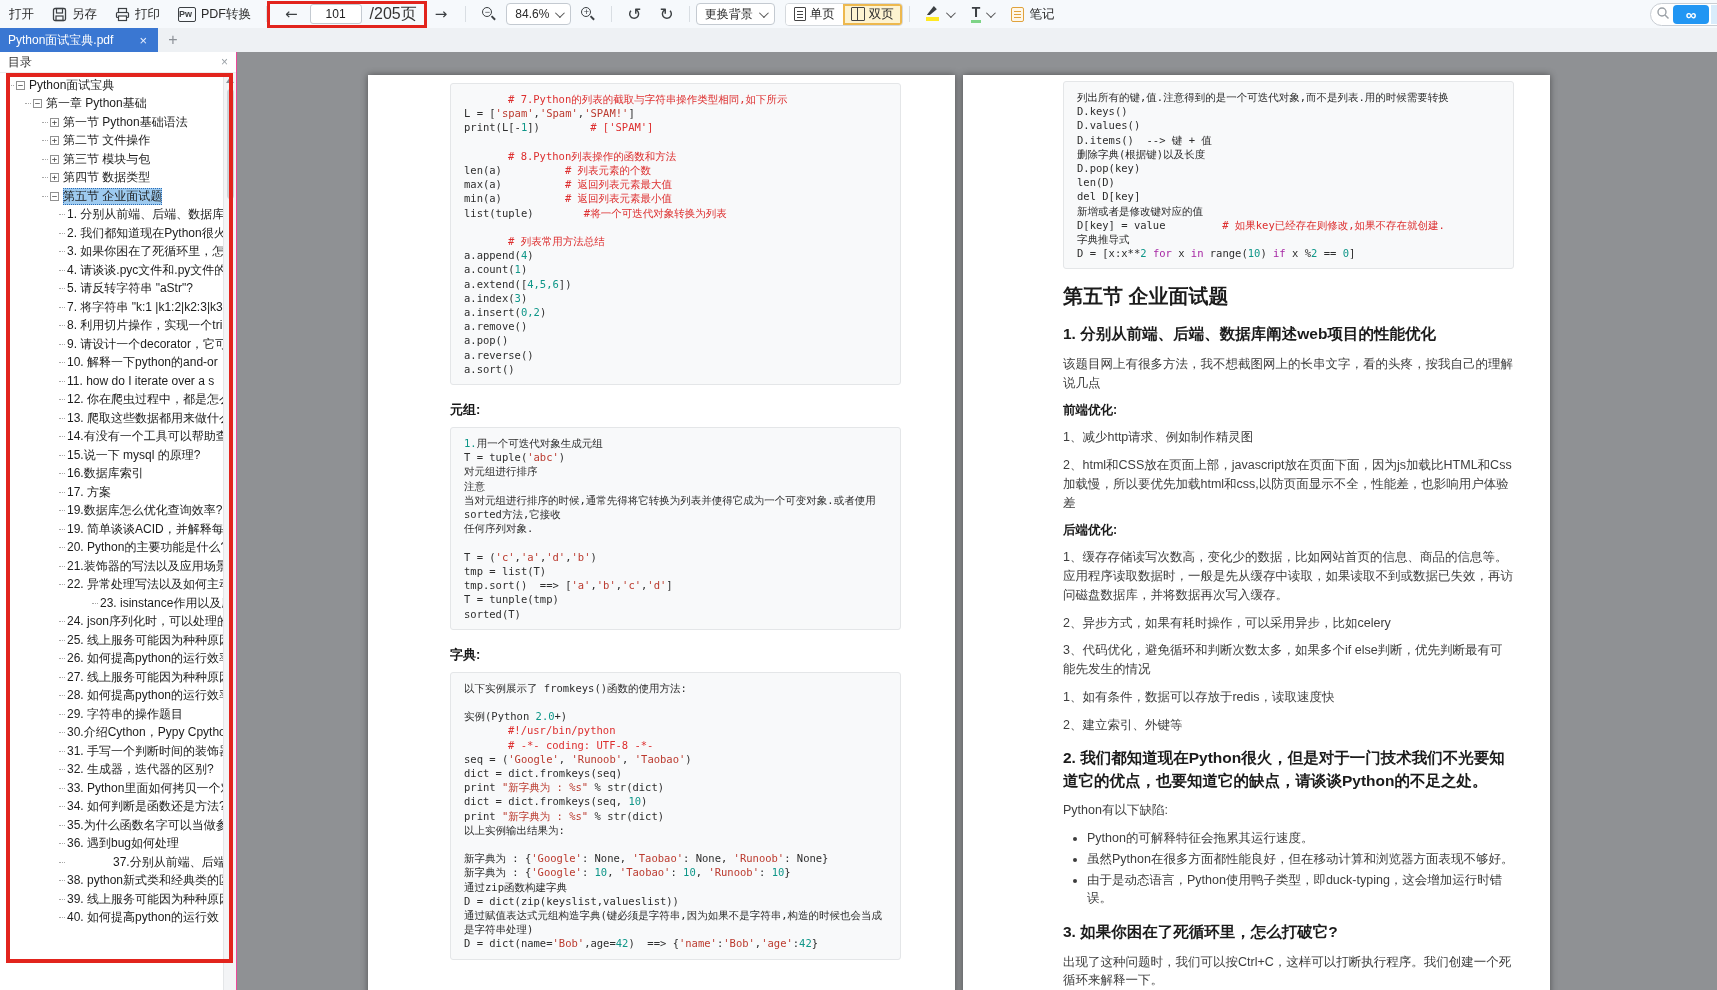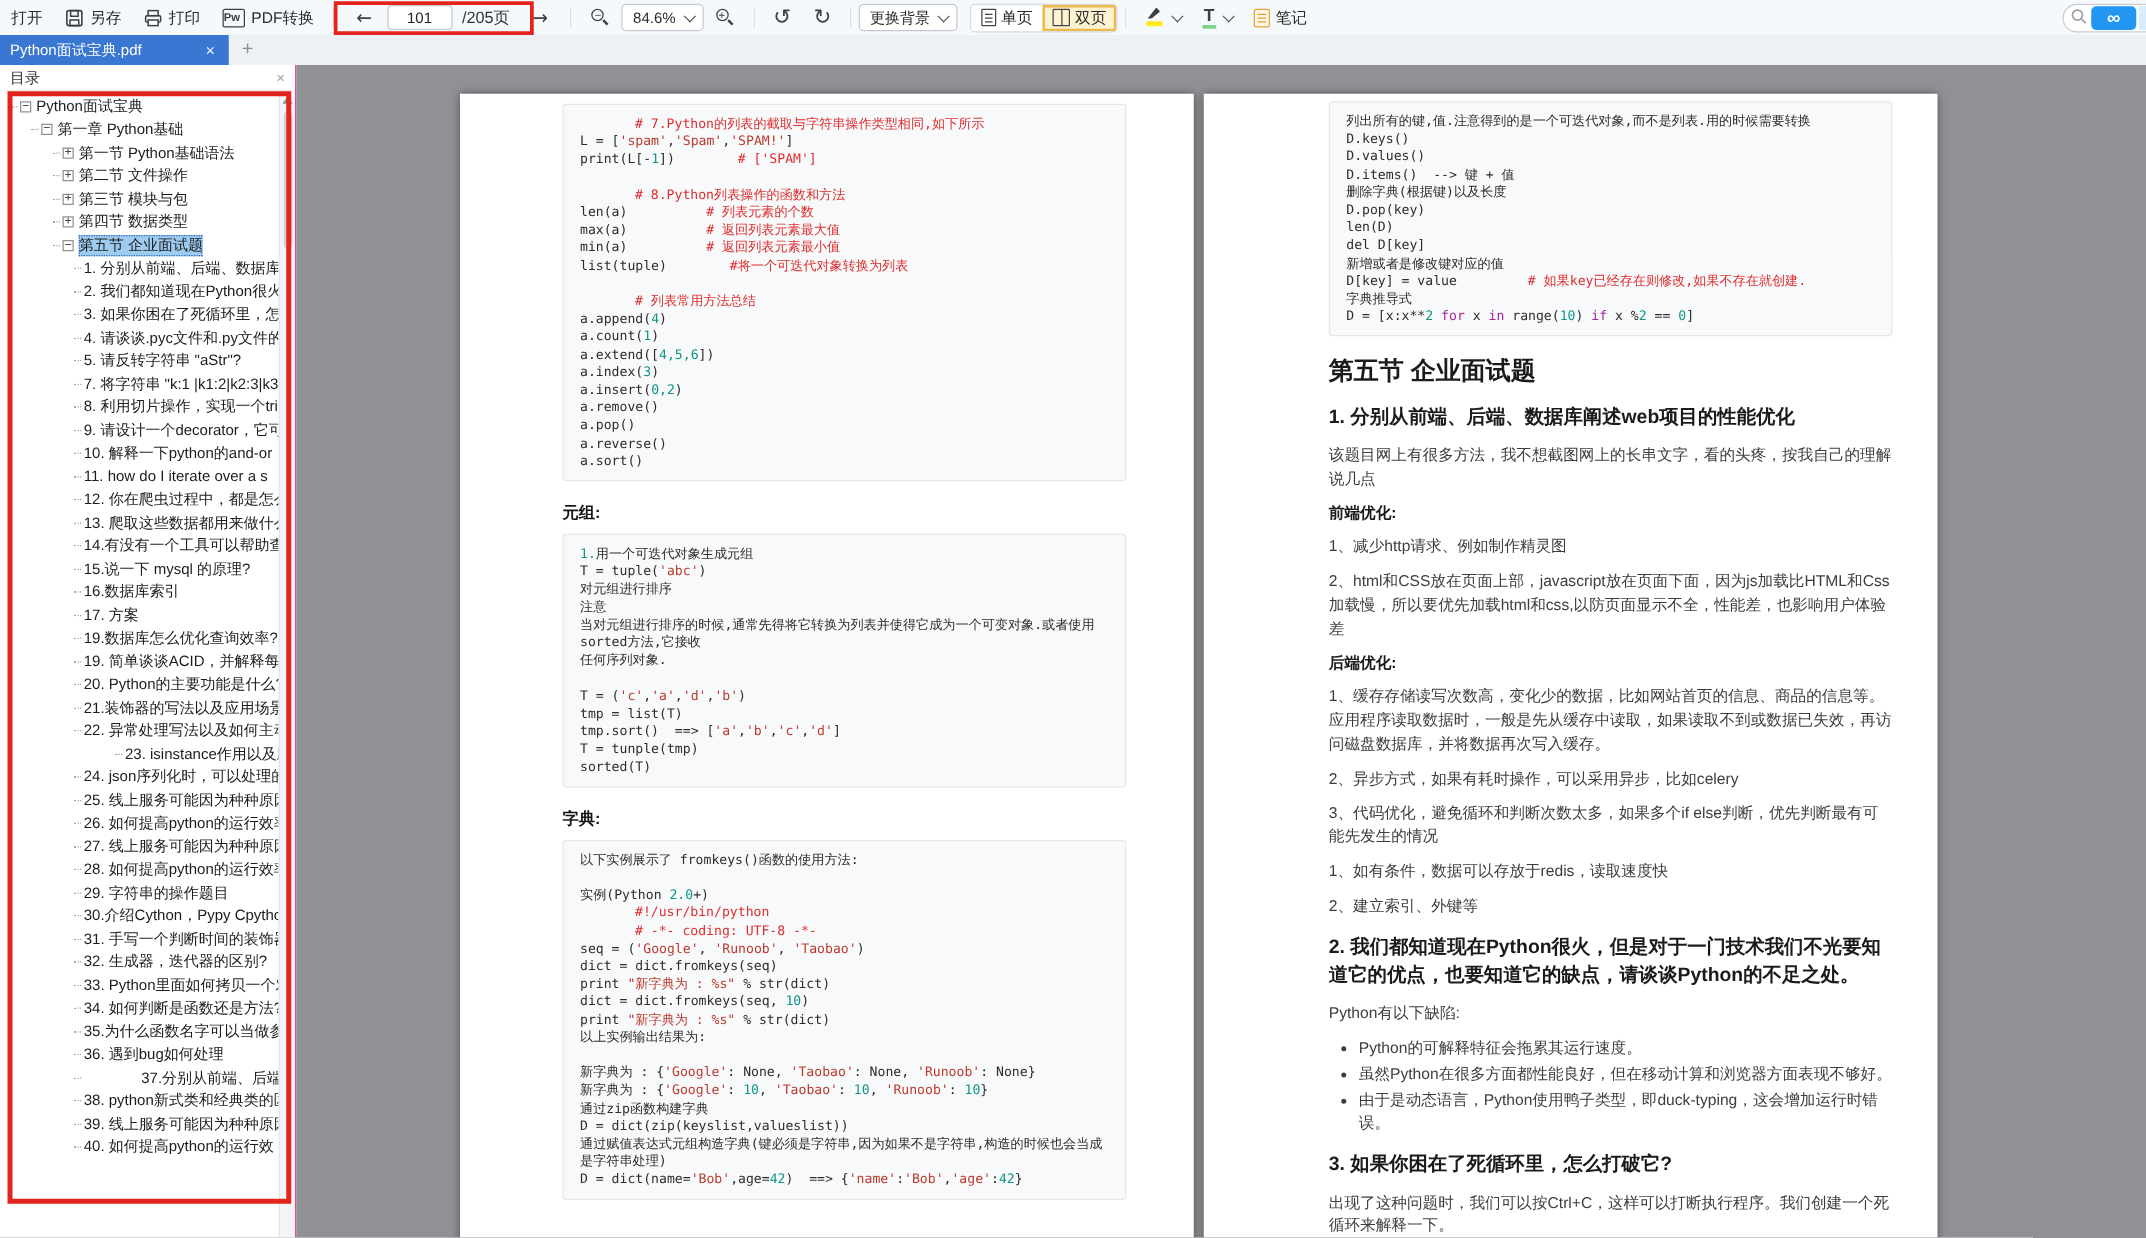--- a/index.html
+++ b/index.html
@@ -39,21 +39,21 @@
   .noteicon i { position:absolute; left:2px; right:2px; height:1.2px; background:#e0a23c; }
   .searchbox { position:absolute; left:1650px; top:3px; width:120px; height:23px; border:1px solid #c9ced4;
     border-radius:12px; background:#fff; display:flex; align-items:center; overflow:hidden; padding-left:5px; }
   .infbadge { background:#2196f3; color:#fff; border-radius:4px; height:19px; min-width:36px; display:flex;
     align-items:center; justify-content:center; font-size:15px; font-weight:bold; margin-left:3px; }
   .searchtail { background:#d9ecfb; color:#24415e; height:19px; display:flex; align-items:center;
     padding:0 6px; font-size:11px; margin-left:2px; flex:1; }
 
   
   .tabbar { position:absolute; left:0; top:28px; width:1717px; height:24px; background:#eef1f4; display:flex; align-items:stretch; }
-  .tab { width:183px; background:#3a77d2; color:#fff; display:flex; align-items:center; font-size:12px; padding:0 8px; cursor:pointer; }
+  .tab { width:158px; background:#3a77d2; color:#fff; display:flex; align-items:center; font-size:12px; padding:0 8px; cursor:pointer; }
   .tab .tlabel { flex:1; overflow:hidden; white-space:nowrap; }
   .tclose { color:#e8efff; font-size:13px; padding:0 3px; cursor:pointer; }
   .newtab { width:30px; display:flex; align-items:center; justify-content:center; color:#8b9096; font-size:16px; cursor:pointer; }
 
   
   .sidebar { position:absolute; left:0; top:52px; width:237px; bottom:0; background:#fff; border-right:1px solid #ec4899; }
   .sbhead { height:21px; display:flex; align-items:center; justify-content:space-between; padding:0 8px;
     font-size:12px; color:#333; border-bottom:1px solid #ececec; }
   .sbclose { color:#9aa0a6; font-size:12px; cursor:pointer; }
   .toc { position:absolute; left:0; top:21px; right:13px; bottom:0; overflow:hidden; padding-top:3px; }
@@ -126,21 +126,21 @@
   <div class="tbtn">
     <span class="ticon" style="width:18px;height:15px;border:1.3px solid #3c4043;border-radius:2px;font-size:9px;font-weight:bold;line-height:13px;color:#3c4043;">Pw</span>
     <span>PDF转换</span>
   </div>
   <div class="tsep"></div>
 
   <div class="tbtn" style="padding:0 12px;">
     <span class="arrowg">←</span>
   </div>
   <input class="pageinput" value="101" style="">
-  <span style="margin:0 6px 0 8px;font-size:13px;color:#333;">/205页</span>
+  <span style="margin:0 6px 0 8px;font-size:16px;color:#333;">/205页</span>
   <div class="tbtn" style="padding:0 12px;">
     <span class="arrowg">→</span>
   </div>
   <div class="tsep"></div>
 
   <div class="tbtn">
     <span class="magwrap">
         <span class="magcirc">−</span>
         <span class="maghandle"></span>
       </span>

